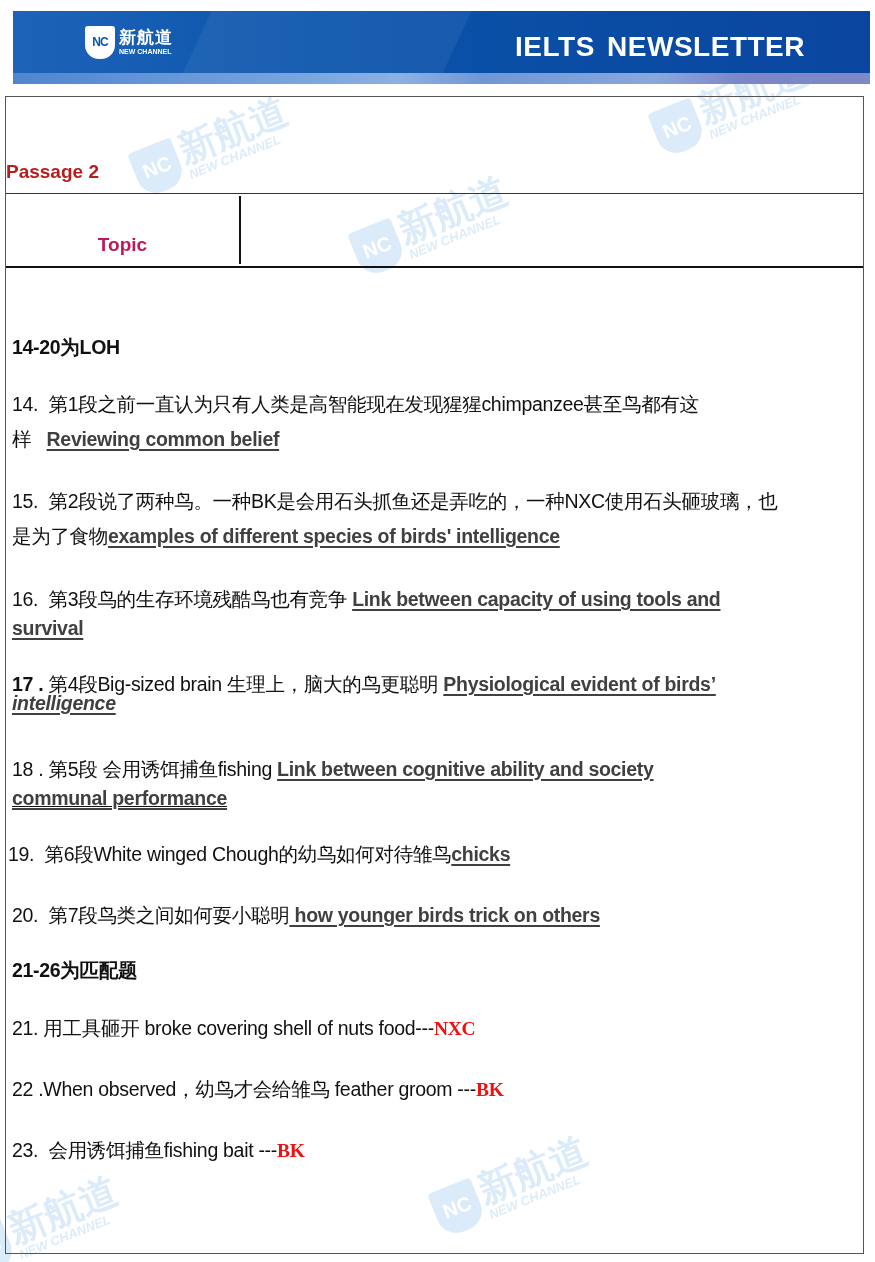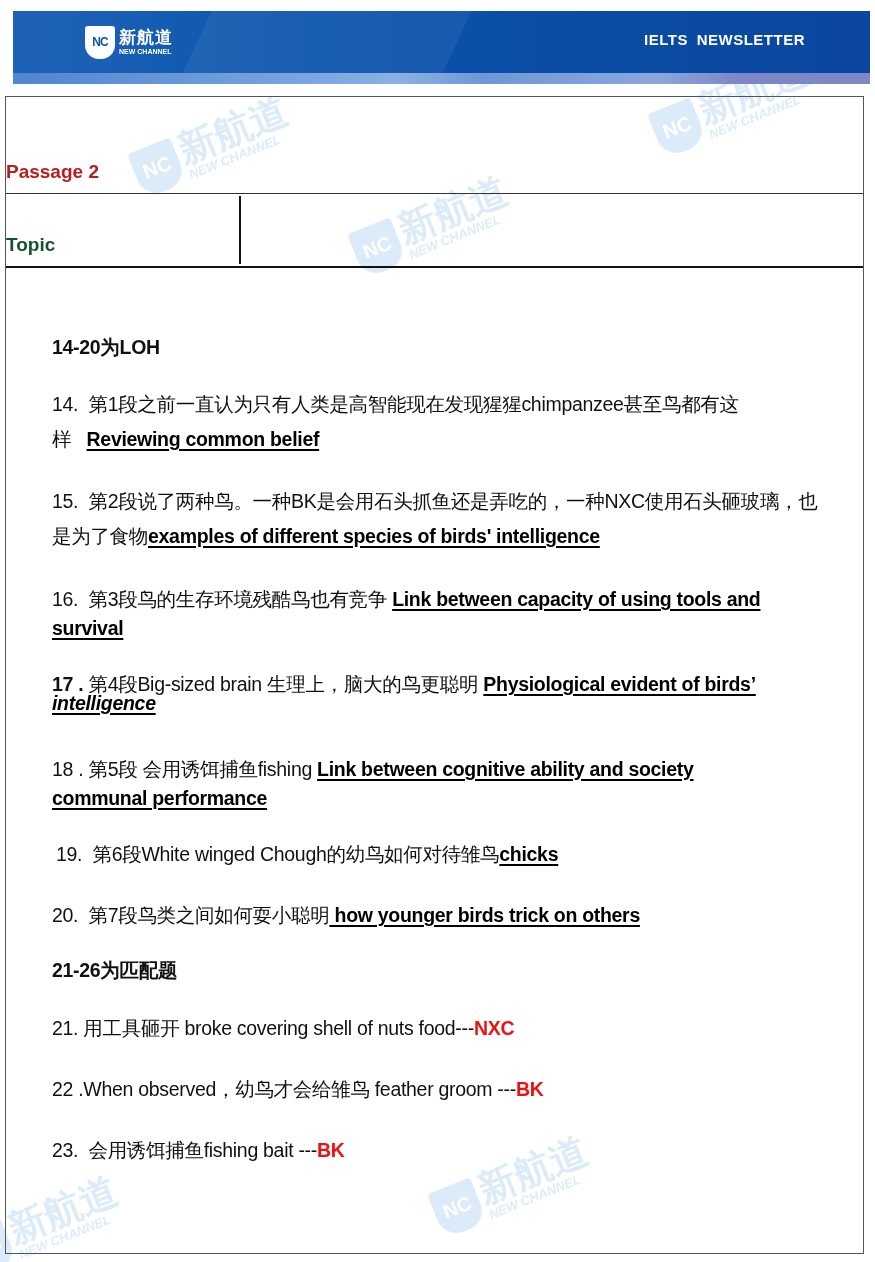--- a/index.html
+++ b/index.html
@@ -30,61 +30,61 @@
       width: 30px; height: 33px; border: 2px solid #fff; border-radius: 3px 3px 14px 14px;
       box-sizing: border-box; display: flex; align-items: center; justify-content: center;
       font-weight: bold; font-size: 12px; color: #0b55ad; background: #fff;
       letter-spacing: -1px;
     }
     .logo-text { margin-left: 4px; color: #fff; line-height: 1; }
     .logo-cn { font-size: 17px; font-weight: bold; letter-spacing: 1px; }
     .logo-en { font-size: 7px; font-weight: bold; margin-top: 2px; }
     .banner-title {
       position: absolute; right: 65px; top: 20px; color: #fff;
-      font-size: 15px; font-weight: bold; letter-spacing: 0.5px; word-spacing: 4px;
+      font-size: 28px; font-weight: bold; letter-spacing: 0.5px; word-spacing: 4px;
     }
     
     .doc-box {
       position: absolute; left: 5px; top: 96px; width: 859px; height: 1158px;
       border: 1.5px solid #555; box-sizing: border-box;
     }
     .passage-row {
       position: absolute; left: 0; top: 0; width: 100%; height: 96px;
       border-bottom: 1.5px solid #333;
     }
     .passage-title {
       position: absolute; left: 0; right: 0; top: 64px; text-align: left;
       color: #b91c1c; font-weight: bold; font-size: 19px;
     }
     .topic-row {
       position: absolute; left: 0; top: 97px; width: 100%; height: 72px;
       border-bottom: 2.5px solid #111;
     }
     .topic-label {
-      position: absolute; left: 0; width: 233px; top: 40px; text-align: left;
-      color: #14532d; font-weight: bold; font-size: 19px;
+      position: absolute; left: 0; width: 233px; top: 40px; text-align: center;
+      color: #be185d; font-weight: bold; font-size: 19px;
     }
     .topic-divider {
       position: absolute; left: 233px; top: 2px; width: 2px; height: 68px; background: #111;
     }
     .topic-value {
       position: absolute; left: 235px; right: 0; top: 38px; text-align: center;
       font-size: 19px; color: #111;
     }
     
     .line {
       position: absolute; left: 7px; font-size: 19.5px; line-height: 30px; white-space: nowrap;
-      letter-spacing: -0.3px; color: #111; margin-left: 40px;
+      letter-spacing: -0.3px; color: #111;
     }
     .bold { font-weight: bold; }
     .ans {
-      color: #000000; font-weight: bold; text-decoration: underline;
+      color: #404040; font-weight: bold; text-decoration: underline;
       text-decoration-thickness: 2px; text-underline-offset: 3px;
     }
-    .ans-plain { color: #ee1111; font-weight: bold; }
+    .ans-plain { color: #ee1111; font-weight: bold; font-family: Liberation Serif, serif; }
     
     .wm {
       position: absolute; display: flex; align-items: center; transform: rotate(-22deg);
       opacity: 0.16; pointer-events: none; color: #2b8be0;
     }
     .wm-shield {
       width: 46px; height: 48px; background: #2b8be0; border-radius: 4px 4px 20px 20px;
       color: #fff; font-weight: bold; font-size: 20px; display: flex; align-items: center; justify-content: center;
     }
     .wm-text { margin-left: 4px; line-height: 1; }
@@ -178,25 +178,25 @@
 <div class="line" style="top:669px; left:12px;">
   <span class="bold">17 .</span>&nbsp;<span>第4段Big-sized brain  生理上，脑大的鸟更聪明</span>&nbsp;<span class="ans">Physiological evident of birds’</span>
 </div>
 <div class="line" style="top:688px; left:12px;font-style:italic;">
   <span class="ans">intelligence</span>
 </div>
 
 <div class="line" style="top:754px; left:12px;">
   <span>18 .</span>&nbsp;<span>第5段  会用诱饵捕鱼fishing</span>&nbsp;<span class="ans">Link between cognitive ability and society</span>
 </div>
-<div class="line" style="top:783px; left:12px;">
+<div class="line" style="top:783px; left:12px;text-decoration:underline;">
   <span class="ans">communal performance</span>
 </div>
 
-<div class="line" style="top:839px; left:16px;text-align:center;">
+<div class="line" style="top:839px; left:8px;text-align:center;">
   <span>19.</span>&nbsp;&nbsp;<span>第6段White winged Chough的幼鸟如何对待雏鸟</span><span class="ans">chicks</span>
 </div>
 
 <div class="line" style="top:900px; left:12px;">
   <span>20.</span>&nbsp;&nbsp;<span>第7段鸟类之间如何耍小聪明</span><span class="ans"> how younger birds trick on others</span>
 </div>
 
 <div class="line bold" style="top:955px; left:12px;">21-26为匹配题</div>
 
 <div class="line" style="top:1013px; left:12px;">

